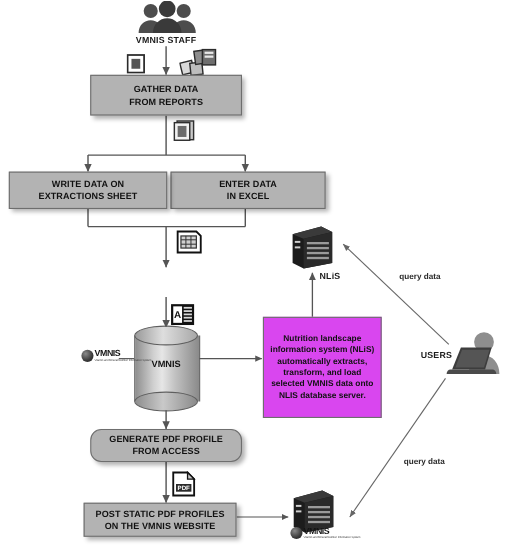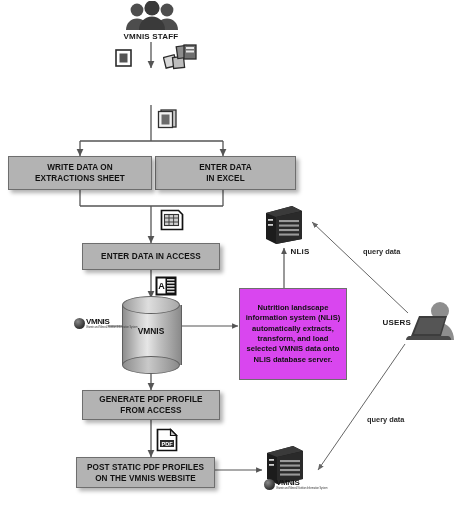--- a/index.html
+++ b/index.html
@@ -178,20 +178,26 @@
         <rect x="1.5" y="12" width="11" height="11" fill="#d9d9d9" transform="rotate(-14 7 17)"></rect>
         <rect x="10" y="13" width="11" height="11" fill="#bdbdbd" transform="rotate(-6 15 18)"></rect>
         <rect x="14" y="2" width="10" height="12" fill="#8c8c8c" transform="rotate(-8 19 8)"></rect>
         <rect x="21" y="1" width="12" height="14" fill="#6f6f6f"></rect>
       </g>
       <rect x="23" y="3" width="8" height="2" fill="#e8e8e8"></rect>
       <rect x="23" y="6.5" width="8" height="2" fill="#e8e8e8"></rect>
     </svg>
   </div>
 
+  <div class="node pbox" style="left:82px;top:68px;width:138px;height:37px;">
+    <div>
+      <span>GATHER DATA</span>
+      <span>FROM REPORTS</span>
+    </div>
+  </div>
 
   <div class="icon" style="left:156px;top:108px;width:22px;height:22px;">
     <svg viewBox="0 0 22 22" width="22" height="22">
       <rect x="5" y="2" width="15" height="17" fill="#c9c9c9" stroke="#2f2f2f" stroke-width="1.3"></rect>
       <rect x="2.5" y="3.5" width="14" height="16" fill="#f2f2f2" stroke="#2f2f2f" stroke-width="1.3"></rect>
       <rect x="5.5" y="6.5" width="8" height="10" fill="#6b6b6b"></rect>
     </svg>
   </div>
 
   <div class="node pbox" style="left:155px;top:156px;width:141px;height:34px;">
@@ -215,25 +221,20 @@
       </g>
       <g stroke="#333" stroke-width="0.9">
         <line x1="9" y1="5.5" x2="9" y2="16.5"></line>
         <line x1="13.6" y1="5.5" x2="13.6" y2="16.5"></line>
         <line x1="4.5" y1="9" x2="18.5" y2="9"></line>
         <line x1="4.5" y1="13" x2="18.5" y2="13"></line>
       </g>
     </svg>
   </div>
 
-  <div class="node pbox" style="left:82px;top:243px;width:138px;height:27px;">
-    <div>
-      <span>ENTER DATA IN ACCESS</span>
-    </div>
-  </div>
 
   <div class="icon" style="left:155px;top:276px;width:22px;height:20px;">
     <svg viewBox="0 0 22 20" width="22" height="20">
       <rect x="0.5" y="0.5" width="21" height="19" fill="#111"></rect>
       <rect x="2.5" y="2.5" width="8" height="15" fill="#fff"></rect>
       <text x="6.5" y="13" font-size="9" font-family="Liberation Sans, sans-serif" font-weight="bold" fill="#111" text-anchor="middle">A</text>
       <g fill="#d8d8d8">
         <rect x="12" y="3" width="7.5" height="1.6"></rect>
         <rect x="12" y="6" width="7.5" height="1.6"></rect>
         <rect x="12" y="9" width="7.5" height="1.6"></rect>
@@ -281,21 +282,21 @@
         <rect x="17" y="30.5" width="20" height="2.1"></rect>
       </g>
       <g fill="#d0d0d0">
         <rect x="6" y="16" width="5" height="1.8"></rect>
         <rect x="6" y="21" width="5" height="1.8"></rect>
       </g>
     </svg>
   </div>
   <div class="cap" style="left:270px;top:247px;width:60px;">NLiS</div>
 
-  <div class="node pbox" style="left:82px;top:390px;width:138px;height:30px;">
+  <div class="node pbox" style="left:82px;top:390px;width:138px;height:30px;border-radius:10px;">
     <div>
       <span>GENERATE PDF PROFILE</span>
       <span>FROM ACCESS</span>
     </div>
   </div>
 
   <div class="icon" style="left:156px;top:428px;width:22px;height:24px;">
     <svg viewBox="0 0 22 24" width="22" height="24">
       <path d="M1.5 1.5h13l6 6v15h-19z" fill="#fff" stroke="#111" stroke-width="1.7"></path>
       <path d="M14.5 1.5 L20.5 7.5 h-6 z" fill="#c9c9c9" stroke="#111" stroke-width="1.2"></path>

